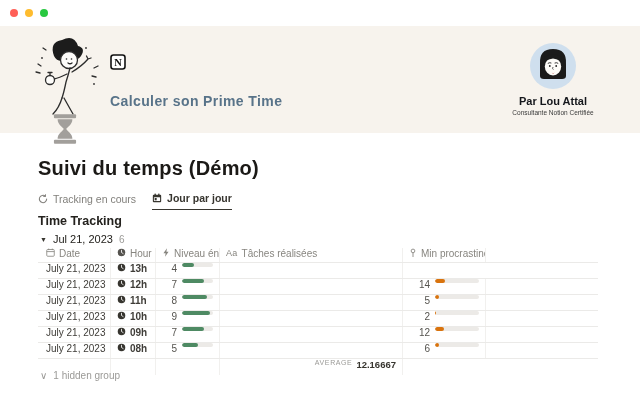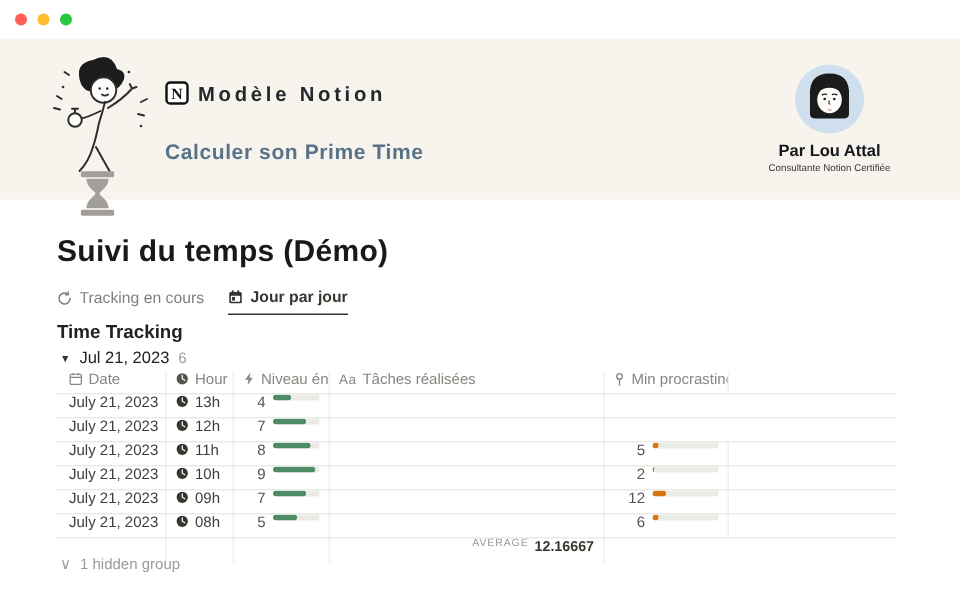--- a/index.html
+++ b/index.html
@@ -44,21 +44,21 @@
   .td.last { border-right:none; }
   .head .td { color:#87857f; gap:4px; }
   .td.date { padding-left:8px; }
   .metric { justify-content:flex-end; gap:5px; }
   .num { color:#55534e; }
   .track { width:31px; height:4px; background:#eceae7; border-radius:2px; overflow:hidden; flex:none; }
   .track.wide { width:44px; }
   .fill { display:block; height:100%; border-radius:2px; }
   .fill.green { background:#4e8a63; }
   .fill.orange { background:#d9730d; }
-  .clockcell { gap:4px; }
+  .clockcell { gap:4px;font-weight:bold; }
   .aa { font-size:9px; letter-spacing:.3px; }
   .avg { justify-content:flex-end; gap:4px; border-right:1px solid #f1f0ee; }
   .avg-label { font-size:7px; letter-spacing:.6px; color:#9b9a97; text-transform:uppercase; }
   .avg-val { font-size:9.5px; font-weight:700; color:#37352f; }
   .tr.foot { border-bottom:none; height:16px; }
   .tr.foot .td { border-right:1px solid #f1f0ee; }
   .tr.foot .td.nb { border-right:none; }
   .hidden-group { position:absolute; left:40px; top:370px; display:flex; align-items:center; gap:6px; font-size:10px; color:#9b9a97; cursor:pointer; }
   svg { display:block; }
 </style>
@@ -92,21 +92,20 @@
     </svg>
   </div>
   <div class="brand">
     <div class="brand-row">
       <span>
         <svg width="16" height="16" viewBox="0 0 16 16">
           <rect x="1" y="1" width="14" height="14" rx="2.5" fill="#fff" stroke="#111" stroke-width="1.6"></rect>
           <text x="8" y="12" text-anchor="middle" font-family="'Liberation Serif',serif" font-size="10.5" font-weight="bold" fill="#111">N</text>
         </svg>
       </span>
-      <span class="brand-title">Modèle Notion</span>
     </div>
     <div class="brand-sub">Calculer son Prime Time</div>
   </div>
   <div class="profile">
     <div class="avatar">
       <svg width="48" height="48" viewBox="0 0 48 48">
         <circle cx="24" cy="24" r="23" fill="#cfdfee"></circle>
         <path d="M11 22 Q10 7 24 7 Q38 7 37 22 L37 34 Q37 37 33 37 L15 37 Q11 37 11 34 Z" fill="#1b1b1b"></path>
         <ellipse cx="24" cy="24.5" rx="8.2" ry="9" fill="#fdfcf8"></ellipse>
         <path d="M15.5 20 Q24 13 32.5 20 L32.5 15 Q24 9 15.5 15 Z" fill="#1b1b1b"></path>
@@ -240,20 +239,26 @@
         </span>
         <span>12h</span>
       </div>
     <div class="td metric">
         <span class="num">7</span>
         <span class="track">
           <span class="fill green" style="width: 70%;"></span>
         </span>
       </div>
     <div class="td"></div>
+    <div class="td metric">
+        <span class="num">14</span>
+        <span class="track wide">
+          <span class="fill orange" style="width: 23.3333%;"></span>
+        </span>
+      </div>
     <div class="td last"></div>
   </div>
 
   <div class="tr">
     <div class="td date">July 21, 2023</div>
     <div class="td clockcell">
         <span>
           <svg width="9" height="9" viewBox="0 0 12 12">
             <circle cx="6" cy="6" r="5" fill="#37352f"></circle>
             <path d="M6 3 v3 l2.2 1.4" stroke="#fff" stroke-width="1.1" fill="none" stroke-linecap="round"></path>

